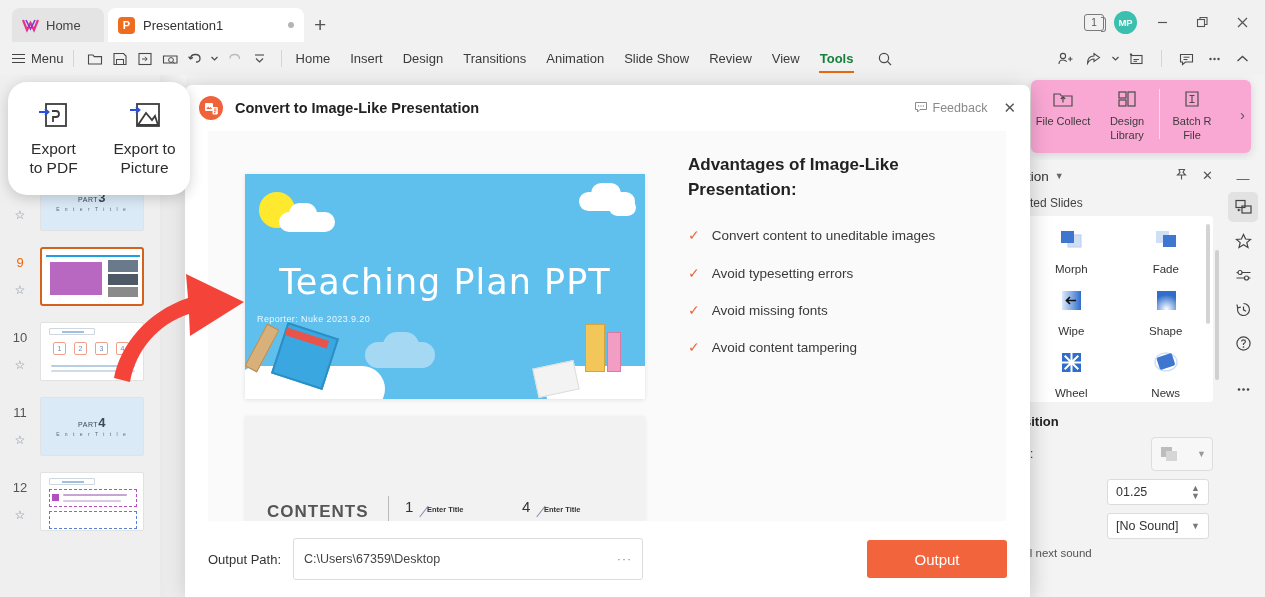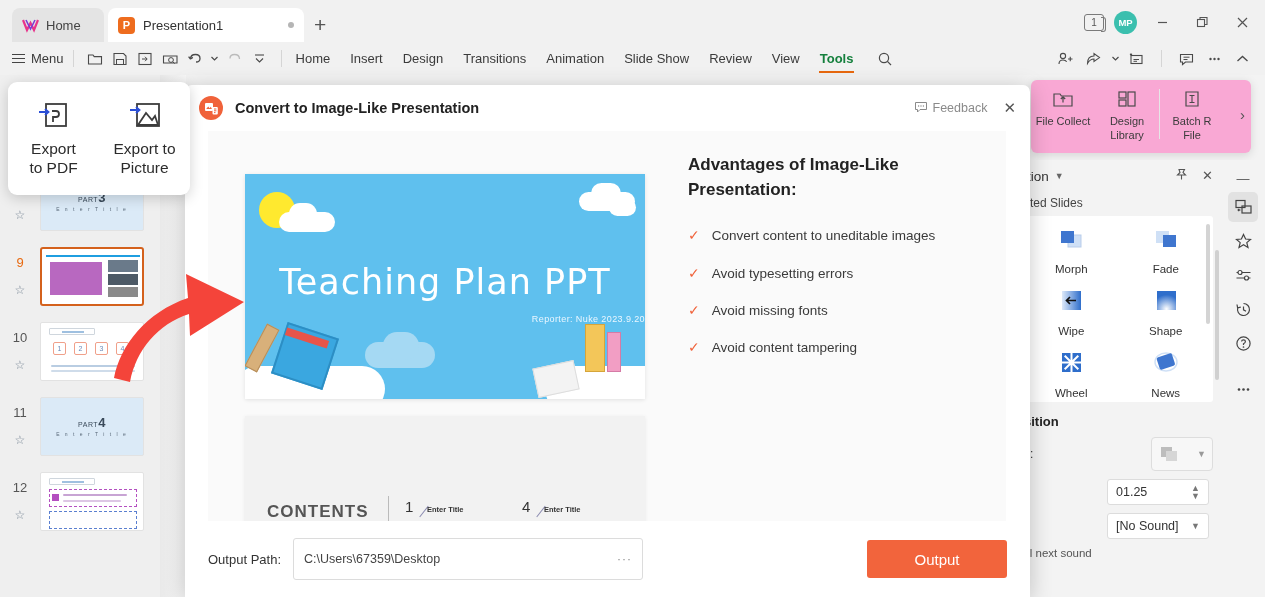--- a/index.html
+++ b/index.html
@@ -75,21 +75,21 @@
   .mini-head{ position:absolute; left:8px; top:5px; width:46px; height:7px;
      border:1px solid #cfd6dd; border-radius:1px;}
   .mini-head:after{content:"";position:absolute;left:12px;top:2px;width:22px;height:2px;
      background:#9fc0e0;}
   .pill{ position:absolute; border-radius:7px; height:13px;}
   .sq{ position:absolute; width:13px;height:13px;border:1px solid #f0a08a;border-radius:2px;
      font-size:7px;color:#6a8ab8;text-align:center;line-height:12px;}
 
   
   .export-card{ position:absolute; left:8px; top:82px; width:182px; height:113px;
-     background:#fff; border-radius:9px; box-shadow:0 3px 14px rgba(0,0,0,.18);
+     background:#fff; border-radius:19px; box-shadow:0 3px 14px rgba(0,0,0,.18);
      display:flex; }
   .exp-item{ flex:1; display:flex; flex-direction:column; align-items:center;
      padding-top:14px; }
   .exp-ico{ width:38px;height:38px; display:flex;align-items:center;justify-content:center;}
   .exp-lbl{ font-size:15.5px; color:#2c2c2c; text-align:center; line-height:1.25;
      margin-top:5px; }
 
   
   .tools-card{ position:absolute; left:1031px; top:80px; width:220px; height:73px;
      background:#f9a8d4; border-radius:6px; box-shadow:0 2px 10px rgba(0,0,0,.13);
@@ -156,22 +156,22 @@
      color:#8a8a8a; font-size:12.5px;}
   .feedback{ display:flex; align-items:center; gap:5px;}
   .dlg-close{ font-size:15px; color:#555; }
   .preview-wrap{ position:absolute; left:23px; top:46px; width:798px; height:390px;
      background:#fafafa; overflow:hidden;}
   .slide1{ position:absolute; left:37px; top:43px; width:400px; height:225px;
      background:#5fc0ee; overflow:hidden; box-shadow:0 1px 4px rgba(0,0,0,.10);}
   .slide-title{ position:absolute; left:0; right:0; top:88px; text-align:center;
      font-size:35px; color:#ffffff; letter-spacing:1px;
      font-family:"DejaVu Sans", sans-serif; }
-  .slide-sub{ position:absolute; left:8px;right:0; top:140px; text-align:right;
-     font-size:9px; color:#eaf6ff; letter-spacing:.4px;}
+  .slide-sub{ position:absolute; left:0;right:0; top:140px; text-align:left;
+     font-size:9px; color:#eaf6ff; letter-spacing:.4px;padding-left:12px;}
   .sun{ position:absolute; left:14px; top:18px; width:36px;height:36px;border-radius:50%;
      background:#ffe92f;}
   .cloud{ position:absolute; background:#fff; border-radius:50px;}
   .slide2{ position:absolute; left:37px; top:285px; width:400px; height:110px;
      background:#f2f2f2; overflow:hidden; box-shadow:0 1px 4px rgba(0,0,0,.08);}
   .contents-word{ position:absolute; left:22px; top:86px; font-size:17px;
      color:#555; letter-spacing:1px; font-weight:bold;}
   .cdiv{ position:absolute; left:143px; top:80px; width:1px; height:30px; background:#bbb;}
   .citem{ position:absolute; font-size:7.5px; color:#333; font-weight:bold;}
   .cnum{ position:absolute; font-size:15px; color:#333; }

